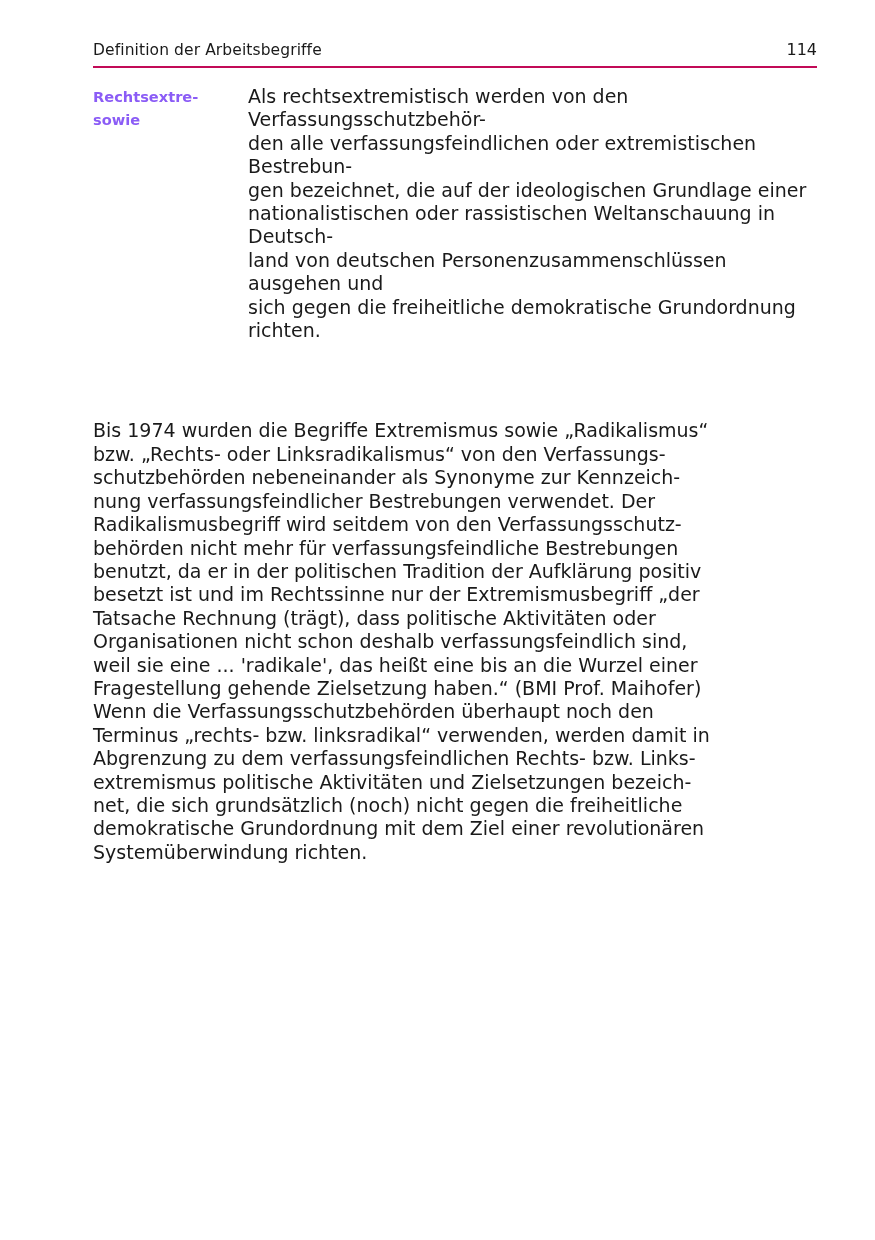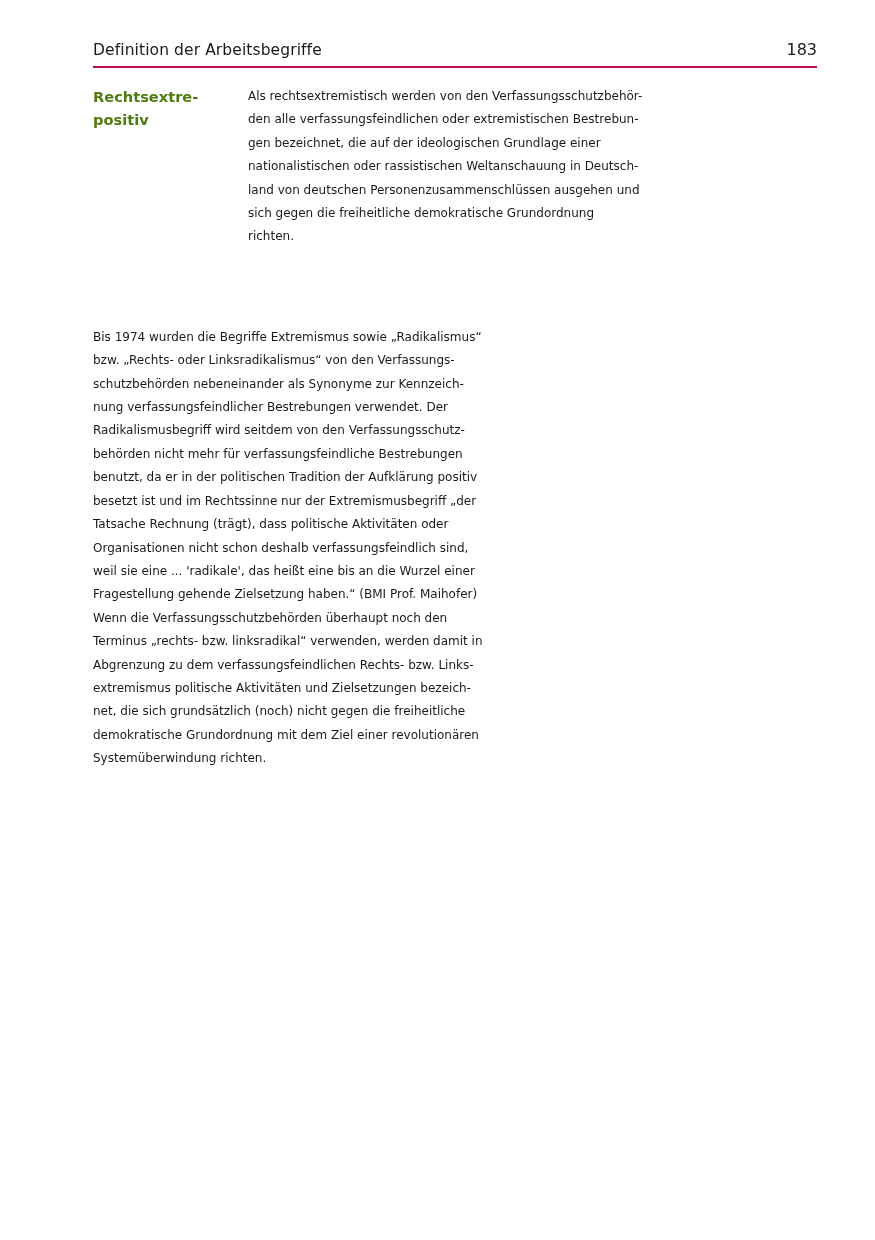--- a/index.html
+++ b/index.html
@@ -58,57 +58,57 @@
   .entry {
     display: flex;
     align-items: flex-start;
   }
   .entry-term {
     width: 155px;
     flex: 0 0 155px;
     font-weight: bold;
     font-size: 14.6px;
     line-height: 23.4px;
-    color: #4d7c0f;
+    color: #8b5cf6;
     padding-top: 0px;
   }
   .entry-term div {
     white-space: pre;
   }
   .entry-body {
     flex: 1 1 auto;
-    font-size: 12px;
+    font-size: 19px;
     line-height: 23.4px;
     color: #1a1a1a;
   }
   .entry-body p {
     margin: 0;
     white-space: pre-wrap;
   }
   .gap {
     height: 77px;
   }
 </style>
 </head>
 <body>
 
 <div class="page">
 
   <div class="header">
     <div class="header-title">Definition der Arbeitsbegriffe</div>
-    <div class="header-page">183</div>
+    <div class="header-page">114</div>
   </div>
   <div class="header-rule" style="background: rgb(194, 10, 87);"></div>
 
   <div class="content">
 
     <div class="entry">
       <div class="entry-term">
         <div>Rechtsextre-</div>
-        <div>positiv</div>
+        <div>sowie</div>
       </div>
       <div class="entry-body">
         <p>Als rechtsextremistisch werden von den Verfassungsschutzbehör-
 den alle verfassungsfeindlichen oder extremistischen Bestrebun-
 gen bezeichnet, die auf der ideologischen Grundlage einer
 nationalistischen oder rassistischen Weltanschauung in Deutsch-
 land von deutschen Personenzusammenschlüssen ausgehen und
 sich gegen die freiheitliche demokratische Grundordnung
 richten.</p>
       </div>

